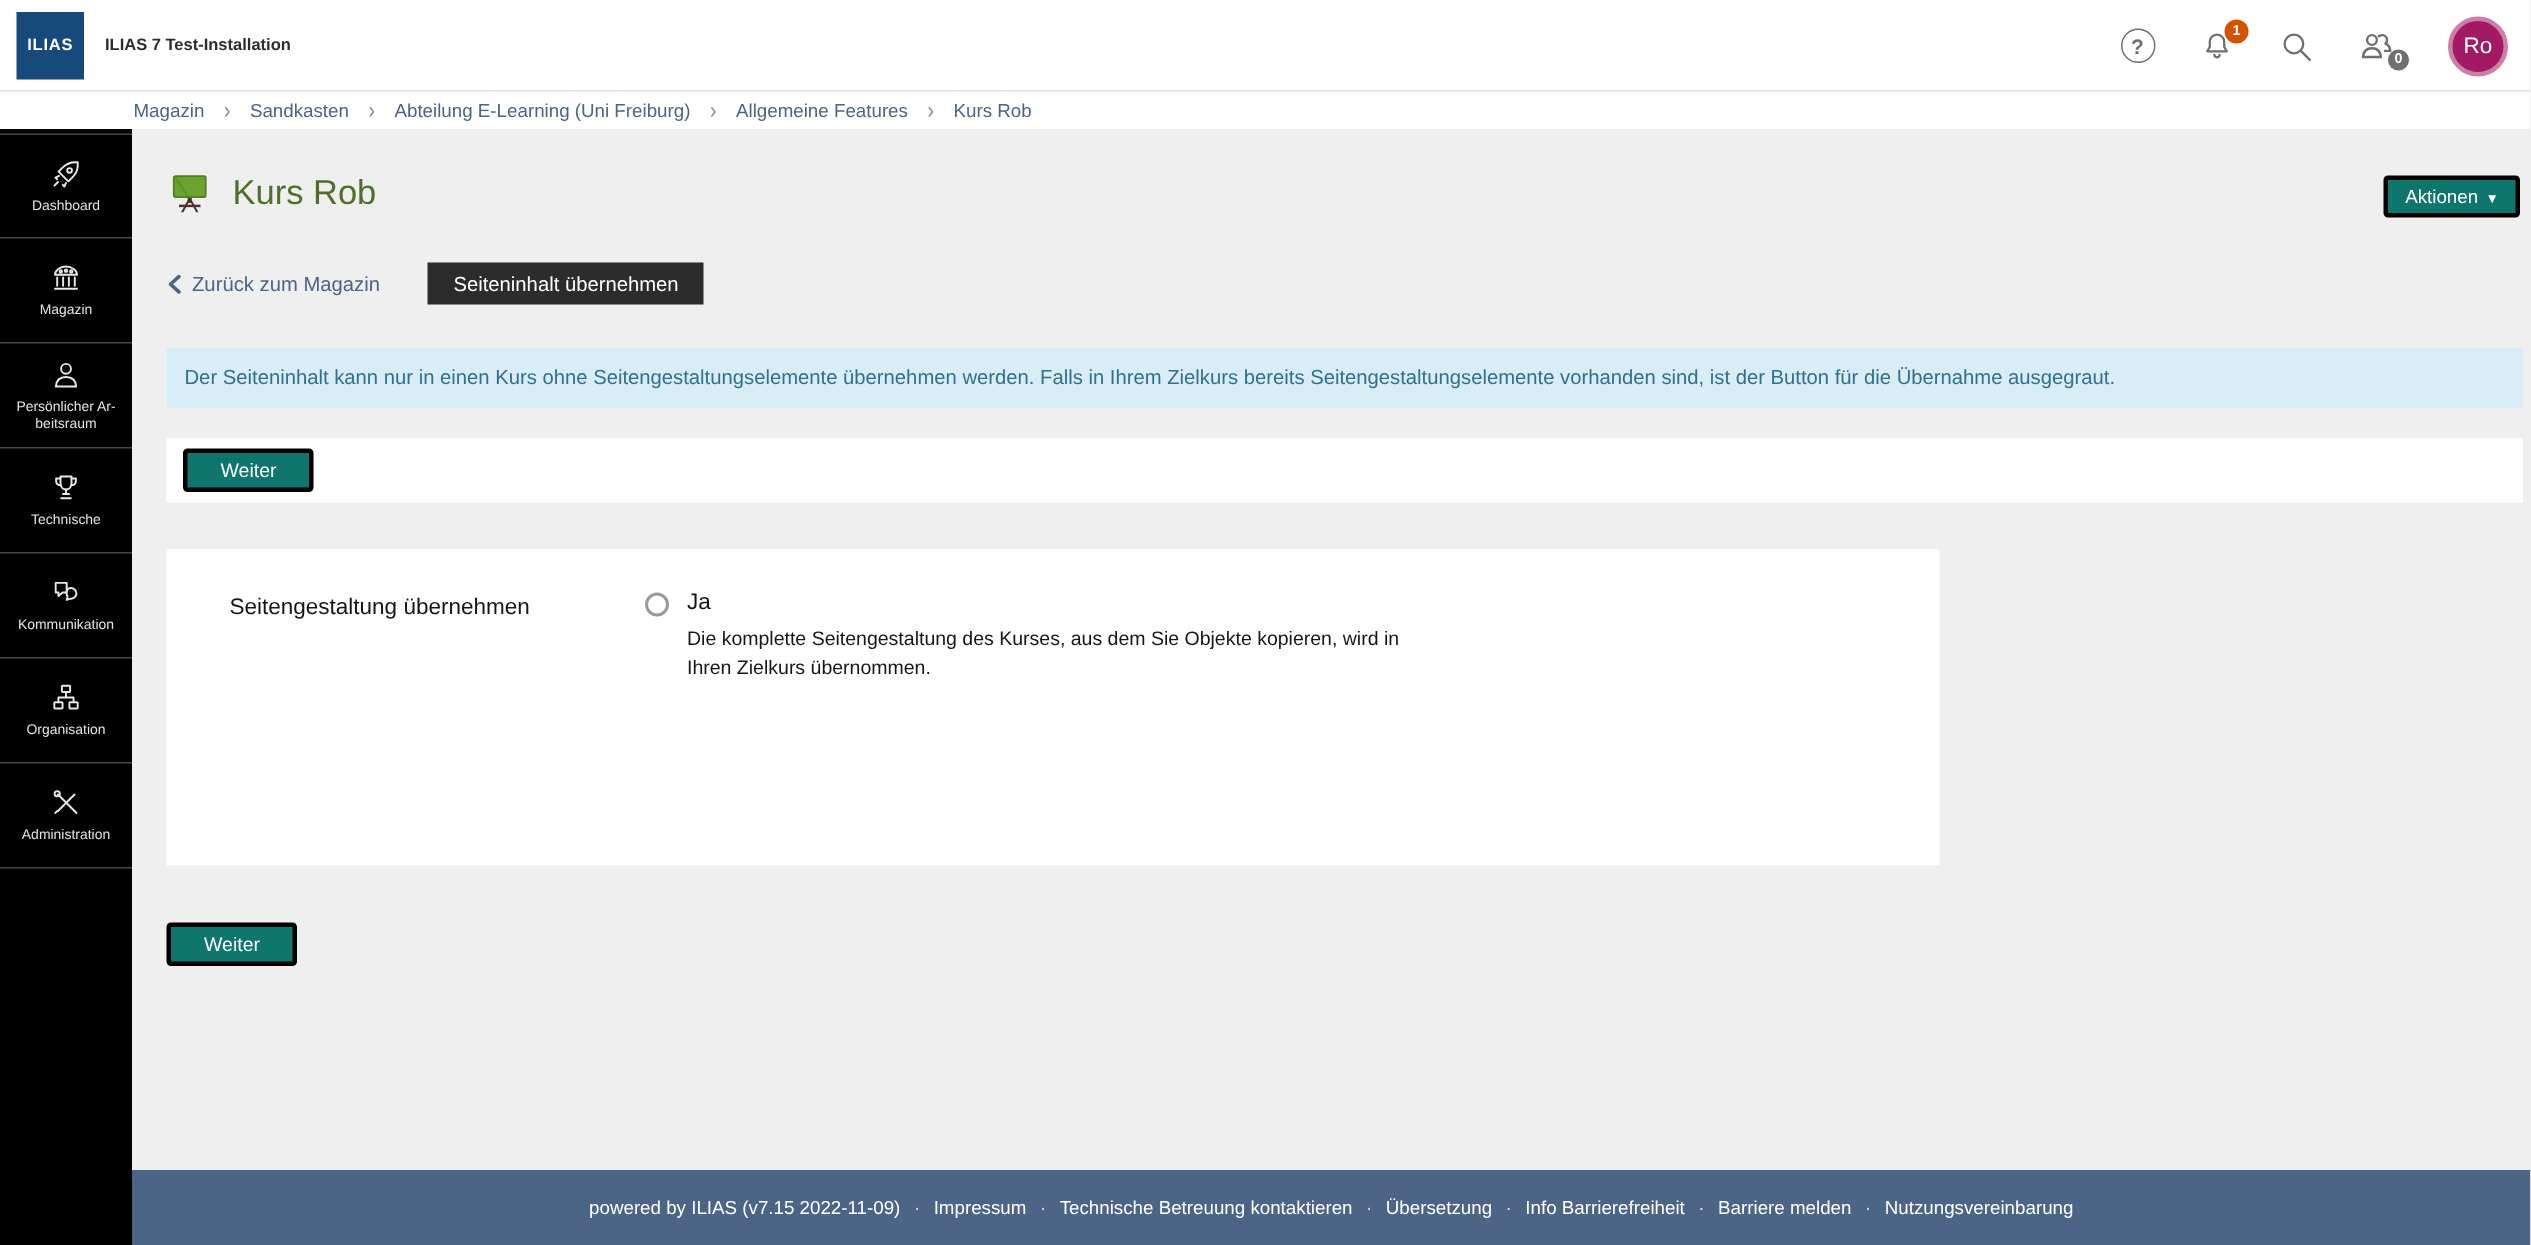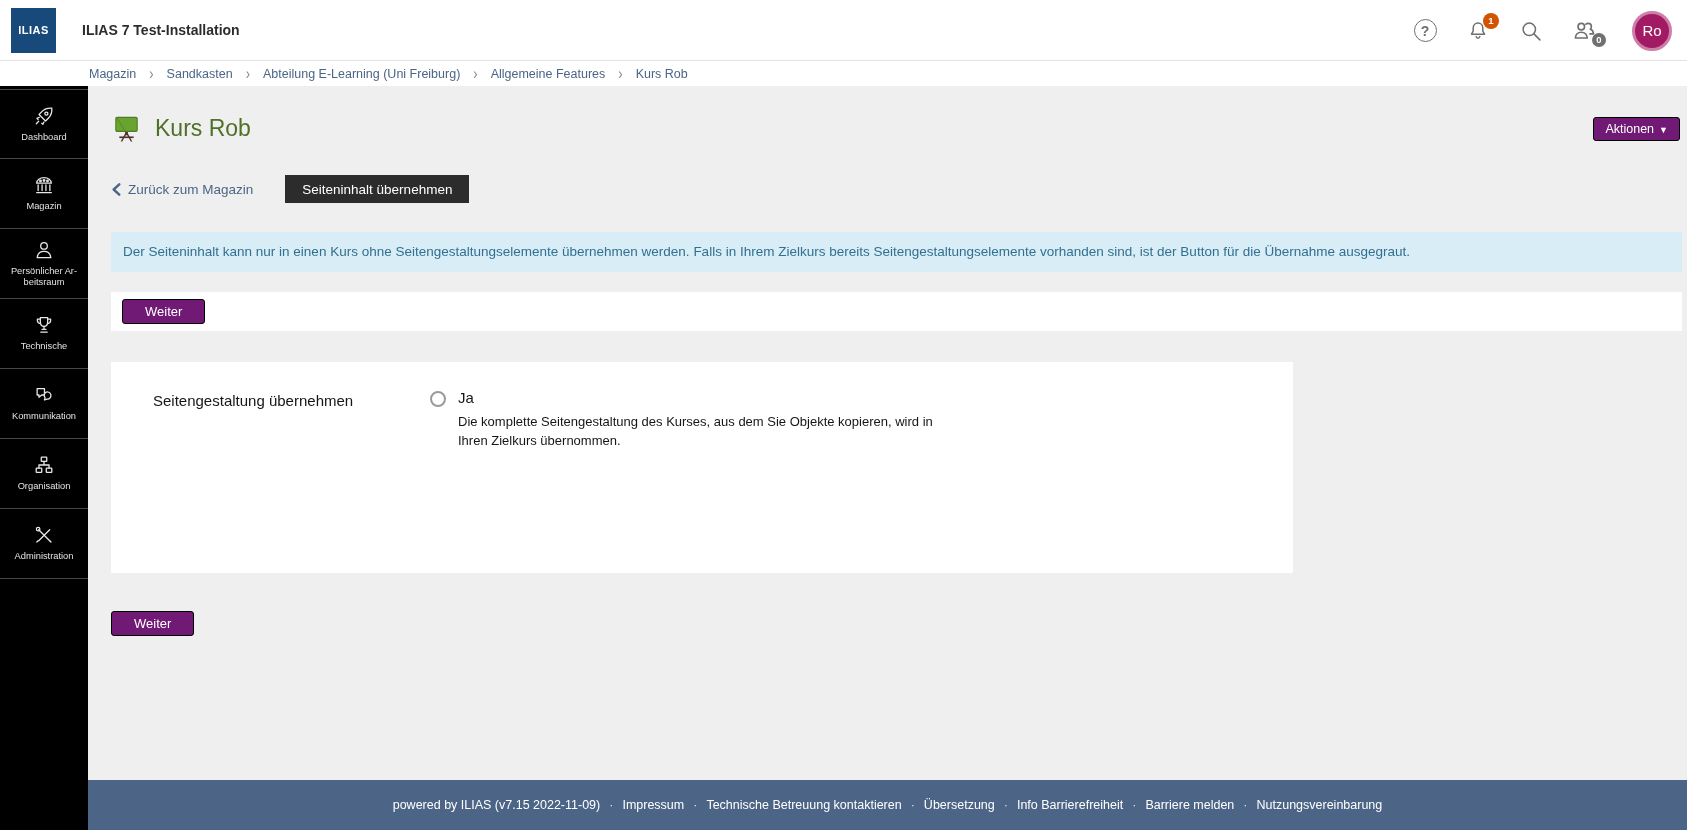--- a/index.html
+++ b/index.html
@@ -14,21 +14,21 @@
   
   .topbar {
     height:61px; background:#ffffff; border-bottom:1px solid #e2e2e2;
     display:flex; align-items:center; flex:0 0 auto; position:relative;
   }
   .logo {
     width:45px; height:45px; margin:8px 0 0 11px; align-self:flex-start;
     background:#17497b; color:#fff; display:flex; align-items:flex-end; justify-content:center;
     font-size:11px; font-weight:bold; letter-spacing:.5px; padding-bottom:17px; cursor:pointer;
   }
-  .topbar-title { margin-left:26px; font-size:14px; font-weight:bold; color:#2c2c2c; }
+  .topbar-title { margin-left:14px; font-size:11px; font-weight:bold; color:#2c2c2c; }
   .top-icons { position:absolute; right:15px; top:0; height:61px; display:flex; align-items:center; gap:27px; }
   .tico { position:relative; width:26px; height:26px; display:flex; align-items:center; justify-content:center; cursor:pointer; }
   .tico svg { stroke:#6f6f6f; fill:none; stroke-width:1.5; stroke-linecap:round; stroke-linejoin:round; }
   .help-circle {
     width:23px; height:23px; border:1.6px solid #6f6f6f; border-radius:50%;
     display:flex; align-items:center; justify-content:center; font-size:14px; color:#6f6f6f; font-weight:bold;
   }
   .badge {
     position:absolute; border-radius:50%; color:#fff; display:flex; align-items:center; justify-content:center;
     font-size:9.5px; font-weight:bold;
@@ -61,21 +61,21 @@
   .side-item svg { stroke:#e8e8e8; fill:none; stroke-width:1.4; stroke-linecap:round; stroke-linejoin:round; }
   .side-label { font-size:9.3px; color:#e3e3e3; text-align:center; line-height:1.2; word-break:break-word; }
 
   
   .main { flex:1 1 auto; position:relative; background:#efefef; padding:0 5px 0 23px; overflow:hidden; }
 
   .title-row { margin-top:19px; height:46px; position:relative; display:flex; align-items:center; }
   .obj-icon { width:31px; height:31px; }
   .page-title { margin-left:13px; font-size:23px; color:#50702a; }
   .btn {
-    background:#701a75; color:#fff; border:1px solid #000000; border-radius:3px;
+    background:#0f766e; color:#fff; border:3px solid #000000; border-radius:3px;
     font-size:12.5px; font-family:"Liberation Sans",sans-serif; padding:4px 14px; cursor:pointer;
   }
   .actions-btn { position:absolute; right:2px; top:12px; padding:4px 11px; }
   .caret { font-size:9px; margin-left:5px; }
 
   .tab-row { margin-top:24px; display:flex; align-items:center; height:28px; }
   .back-link { display:flex; align-items:center; gap:7px; color:#4c6586; font-size:13.5px; cursor:pointer; }
   .back-link svg { stroke:#4c6586; fill:none; stroke-width:2.6; stroke-linecap:round; stroke-linejoin:round; }
   .tab-active {
     margin-left:32px; background:#2c2c2c; color:#fff; font-size:13.5px;

